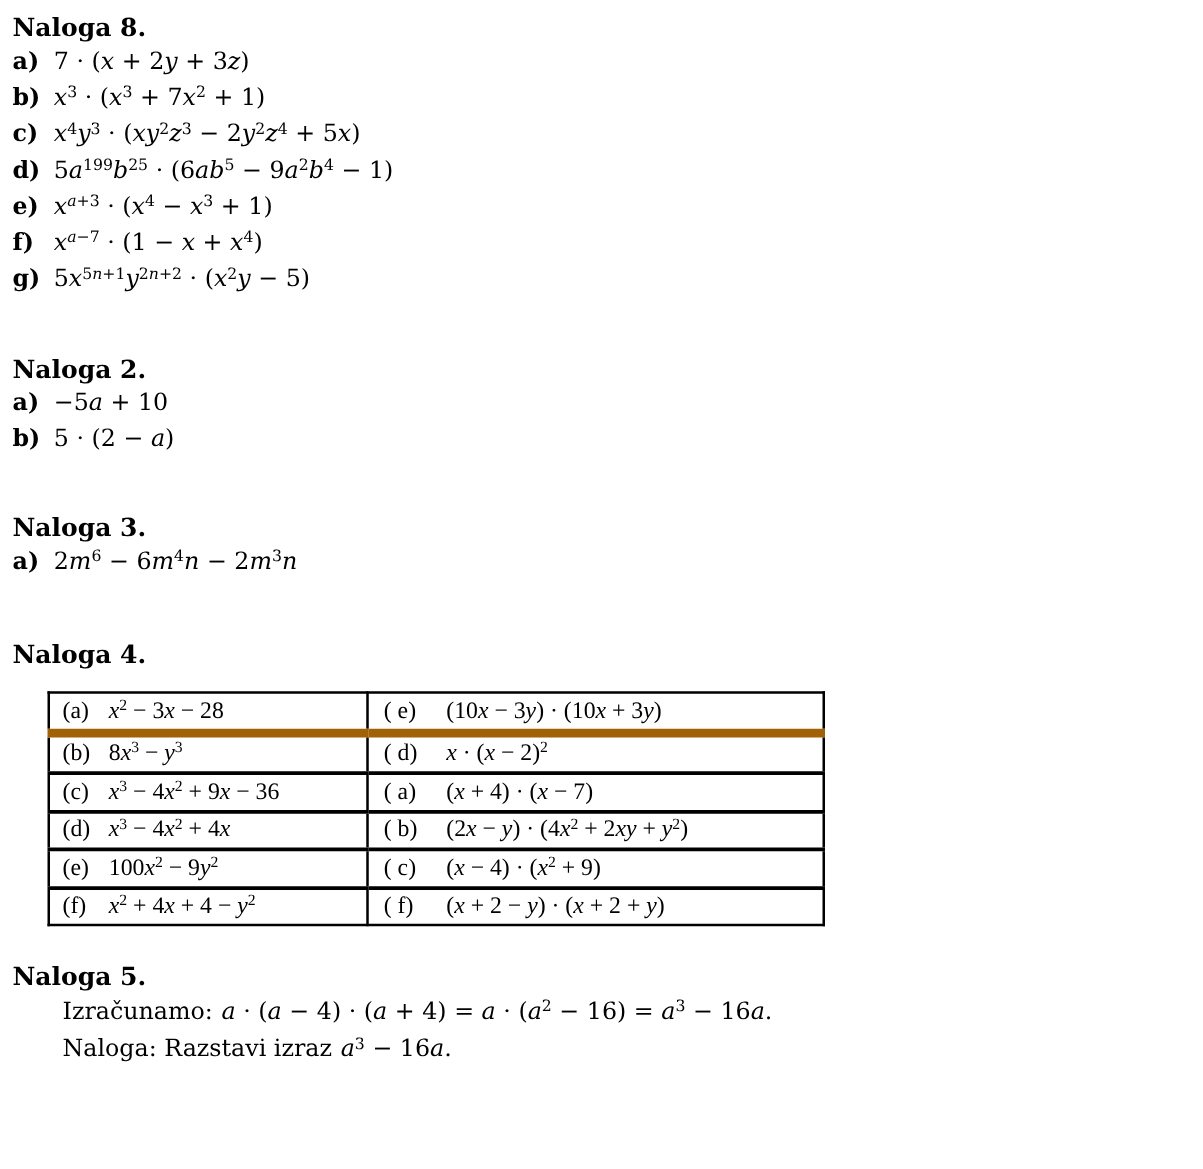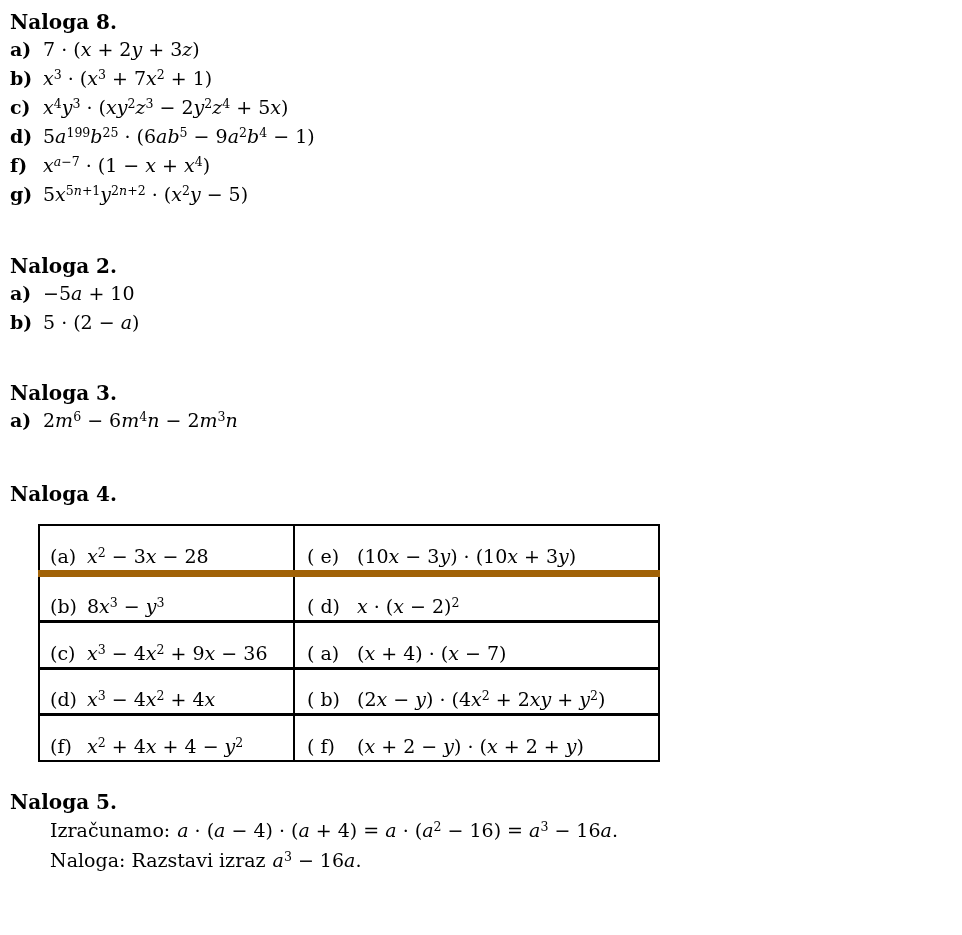--- a/index.html
+++ b/index.html
@@ -19,22 +19,22 @@
   .item .lbl { display: inline-block; width: 33px; font-weight: bold; }
   var { font-style: italic; font-family: inherit; }
   sup { font-size: 66%; line-height: 0; vertical-align: 0.48em; }
   .sec2 { margin-top: 44px; }
   .sec3 { margin-top: 43px; }
   .sec4 { margin-top: 46px; }
   .sec5 { margin-top: 27px; }
   table.t4 { border-collapse: collapse; margin: 17px 0 0 28px; table-layout: fixed; }
   table.t4 td {
     border: 2px solid #000;
-    height: 27.5px; padding: 16px 0 0 10px;
-    white-space: nowrap; vertical-align: middle;
+    height: 27.5px; padding: 0 0 0 10px;
+    white-space: nowrap; vertical-align: middle; font-family: Liberation Serif, serif;
   }
   table.t4 td.lc { width: 243px; }
   table.t4 td.rc { width: 351px; padding-left: 12px; }
   table.t4 tr + tr td { border-top: 3px solid #000; }
   table.t4 tr.thin-sep td { border-top: 7px solid #a16207; }
   .tlbl { display: inline-block; width: 37px; }
   .rlbl { display: inline-block; width: 50px; }
   .n5line { line-height: 30px; white-space: nowrap; margin-left: 40px; }
   .n5lbl { margin-right: 7px; }
 </style>
@@ -49,20 +49,23 @@
       <span class="lbl">a)</span><span class="math">7 · (<var>x</var> + 2<var>y</var> + 3<var>z</var>)</span>
     </div>
     <div class="item">
       <span class="lbl">b)</span><span class="math"><var>x</var><sup>3</sup> · (<var>x</var><sup>3</sup> + 7<var>x</var><sup>2</sup> + 1)</span>
     </div>
     <div class="item">
       <span class="lbl">c)</span><span class="math"><var>x</var><sup>4</sup><var>y</var><sup>3</sup> · (<var>xy</var><sup>2</sup><var>z</var><sup>3</sup> − 2<var>y</var><sup>2</sup><var>z</var><sup>4</sup> + 5<var>x</var>)</span>
     </div>
     <div class="item">
       <span class="lbl">d)</span><span class="math">5<var>a</var><sup>199</sup><var>b</var><sup>25</sup> · (6<var>ab</var><sup>5</sup> − 9<var>a</var><sup>2</sup><var>b</var><sup>4</sup> − 1)</span>
+    </div>
+    <div class="item">
+      <span class="lbl">e)</span><span class="math"><var>x</var><sup><var>a</var>+3</sup> · (<var>x</var><sup>4</sup> − <var>x</var><sup>3</sup> + 1)</span>
     </div>
     <div class="item">
       <span class="lbl">f)</span><span class="math"><var>x</var><sup><var>a</var>−7</sup> · (1 − <var>x</var> + <var>x</var><sup>4</sup>)</span>
     </div>
     <div class="item">
       <span class="lbl">g)</span><span class="math">5<var>x</var><sup>5<var>n</var>+1</sup><var>y</var><sup>2<var>n</var>+2</sup> · (<var>x</var><sup>2</sup><var>y</var> − 5)</span>
     </div>
   </section>
 
   <section class="sec2">
@@ -96,20 +99,24 @@
         </tr>
         <tr>
           <td class="lc"><span class="tlbl">(c)</span><span class="math"><var>x</var><sup>3</sup> − 4<var>x</var><sup>2</sup> + 9<var>x</var> − 36</span></td>
           <td class="rc"><span class="rlbl">( a)</span><span class="math">(<var>x</var> + 4) · (<var>x</var> − 7)</span></td>
         </tr>
         <tr>
           <td class="lc"><span class="tlbl">(d)</span><span class="math"><var>x</var><sup>3</sup> − 4<var>x</var><sup>2</sup> + 4<var>x</var></span></td>
           <td class="rc"><span class="rlbl">( b)</span><span class="math">(2<var>x</var> − <var>y</var>) · (4<var>x</var><sup>2</sup> + 2<var>xy</var> + <var>y</var><sup>2</sup>)</span></td>
         </tr>
         <tr>
+          <td class="lc"><span class="tlbl">(e)</span><span class="math">100<var>x</var><sup>2</sup> − 9<var>y</var><sup>2</sup></span></td>
+          <td class="rc"><span class="rlbl">( c)</span><span class="math">(<var>x</var> − 4) · (<var>x</var><sup>2</sup> + 9)</span></td>
+        </tr>
+        <tr>
           <td class="lc"><span class="tlbl">(f)</span><span class="math"><var>x</var><sup>2</sup> + 4<var>x</var> + 4 − <var>y</var><sup>2</sup></span></td>
           <td class="rc"><span class="rlbl">( f)</span><span class="math">(<var>x</var> + 2 − <var>y</var>) · (<var>x</var> + 2 + <var>y</var>)</span></td>
         </tr>
       </tbody>
     </table>
   </section>
 
   <section class="sec5">
     <h2 class="heading">Naloga 5.</h2>
     <div class="n5line">

